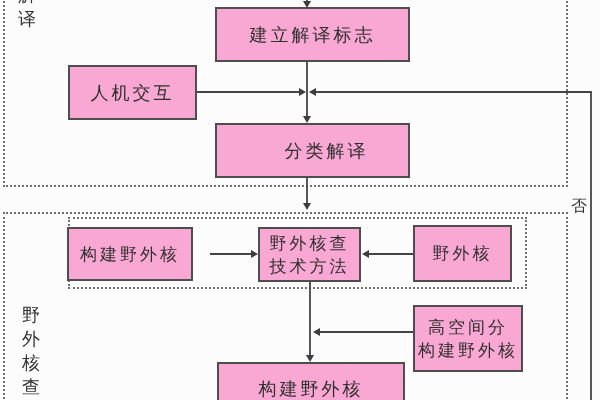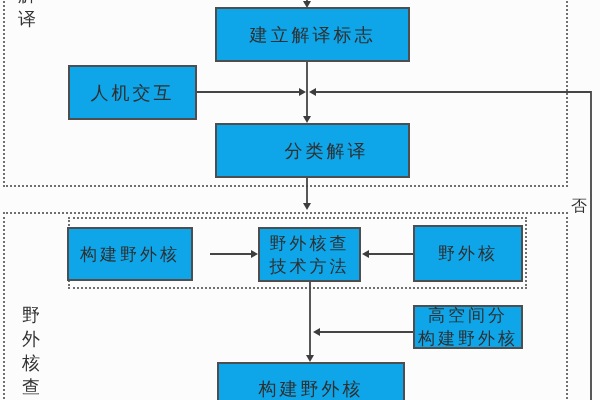--- a/index.html
+++ b/index.html
@@ -7,21 +7,21 @@
     position:relative; width:600px; height:400px; overflow:hidden;
     background:#fcfcfc; color:#2f2f2f;
     font-family:"Liberation Serif","DejaVu Serif",serif;
   }
   .container-dashed {
     position:absolute; box-sizing:border-box;
     border:2px dotted #707070; background:transparent;
   }
   .node {
     position:absolute; box-sizing:border-box;
-    border:2px solid #4e4e4e; background:#0ea5e9;
+    border:2px solid #4e4e4e; background:#f9a8d4;
     display:flex; flex-direction:column; align-items:center; justify-content:center;
     text-align:center; z-index:3;
   }
   .node .bl { line-height:23px; letter-spacing:3px; font-size:17px; white-space:nowrap; }
   .node.big .bl { font-size:18px; line-height:22px; }
   .vlabel {
     position:absolute; width:20px; word-break:break-all;
     line-height:24px; font-size:18px; z-index:2; color:#333;
   }
   .edge-label {
@@ -51,24 +51,24 @@
     <div class="bl">分类解译</div>
   </div>
 
   <div class="node" style="left:67px; top:227px; width:126px; height:54px;">
     <div class="bl">构建野外核</div>
   </div>
   <div class="node" style="left:258px; top:227px; width:103px; height:55px;">
     <div class="bl">野外核查</div>
     <div class="bl">技术方法</div>
   </div>
-  <div class="node" style="left:413px; top:225px; width:110px; height:57px;">
+  <div class="node" style="left:413px; top:225px; width:99px; height:57px;">
     <div class="bl">野外核</div>
   </div>
-  <div class="node" style="left:413px; top:305px; width:110px; height:44px;">
+  <div class="node" style="left:413px; top:305px; width:110px; height:67px;">
     <div class="bl">高空间分</div>
     <div class="bl">构建野外核</div>
   </div>
   <div class="node big" style="left:217px; top:362px; width:188px; height:53px;">
     <div class="bl">构建野外核</div>
   </div>
 
   <div class="edge-label" style="left:571px; top:198px;">否</div>
 
   <svg class="connectors" width="600" height="400" viewBox="0 0 600 400">

